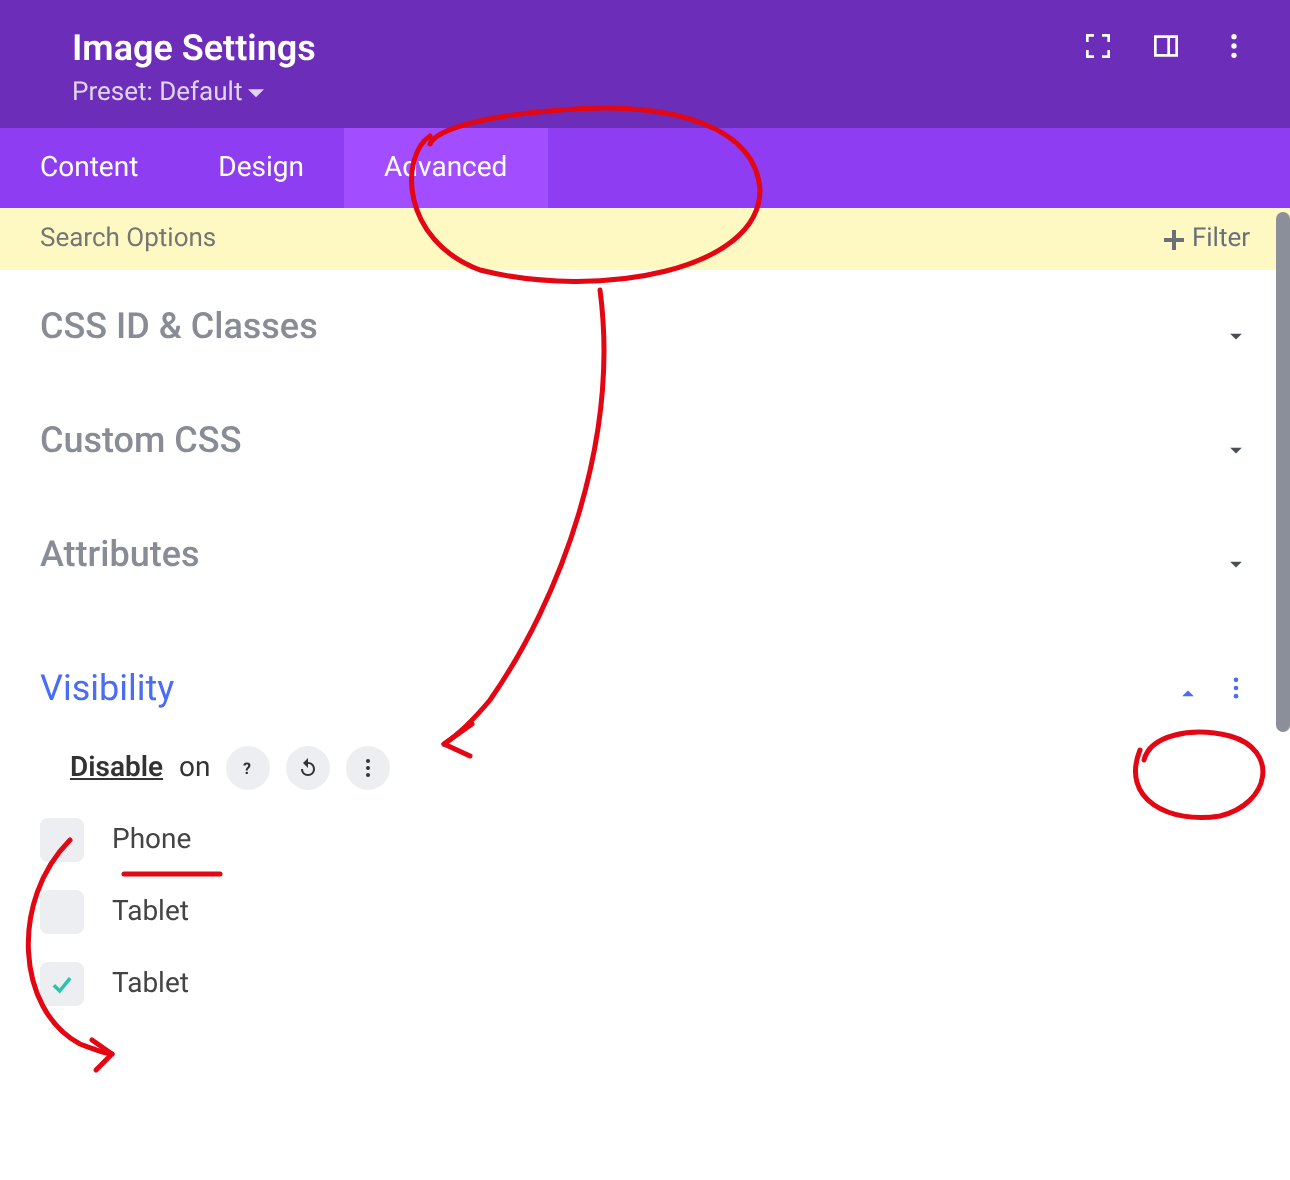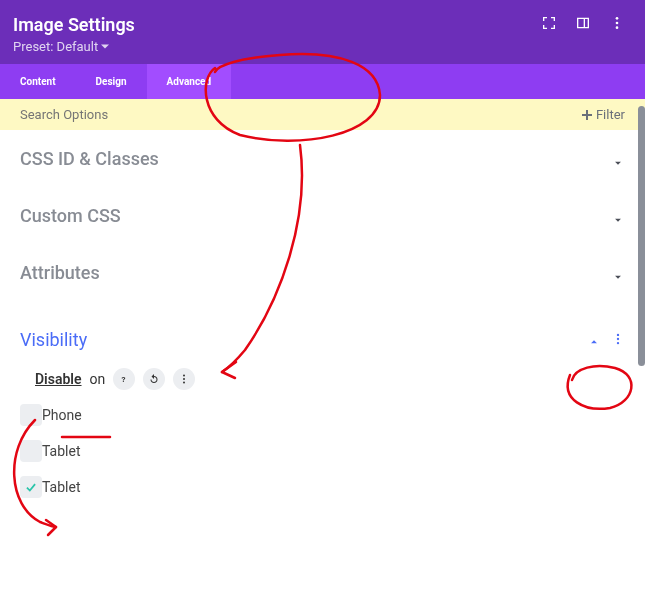--- a/index.html
+++ b/index.html
@@ -1,27 +1,27 @@
 <!DOCTYPE html>
 <html><head>
 <meta charset="utf-8">
 <style>
   * { box-sizing: border-box; margin: 0; padding: 0; font-family: -apple-system, BlinkMacSystemFont, "Segoe UI", Roboto, sans-serif; }
   body { background: #fff; width: 645px; height: 590px; position: relative; overflow: hidden; }
 
-  .header { background: #6C2EB9; color: #fff; padding: 14px 20px 10px 13px; }
+  .header { background: #6C2EB9; color: #fff; padding: 14px 20px 10px 36px; }
   .header-top { display: flex; align-items: center; justify-content: space-between; }
   .title { font-size: 18px; font-weight: 600; }
   .header-icons { display: flex; gap: 18px; align-items: center; }
   .header-icons svg { width: 16px; height: 16px; fill: #fff; cursor: pointer; }
   .preset { font-size: 13px; margin-top: 4px; color: #e0d4f0; display: flex; align-items: center; gap: 3px; cursor: pointer; }
   .preset svg { width: 8px; height: 8px; fill: #e0d4f0; }
 
   .tabs { background: #8E3DF2; display: flex; }
-  .tab { padding: 12px 20px; color: #fff; font-size: 10px; font-weight: 700; cursor: pointer; }
+  .tab { padding: 12px 20px; color: #fff; font-size: 14px; font-weight: 400; cursor: pointer; }
   .tab.active { background: #A24DFF; }
 
   .search-row { background: #fef9c3; display: flex; align-items: center; justify-content: space-between; padding: 8px 20px; font-size: 13px; color: #8a8f99; }
   .filter-btn { display: flex; align-items: center; gap: 4px; color: #6a707a; cursor: pointer; font-size: 13px; }
   .filter-btn svg { width: 10px; height: 10px; fill: #6a707a; }
 
   .sections { position: relative; }
   .section { display: flex; align-items: flex-end; justify-content: space-between; padding: 18px 20px; cursor: pointer; }
   .section-title { font-size: 18px; color: #888c94; font-weight: 500; }
   .chevron { width: 14px; height: 14px; }
@@ -32,21 +32,21 @@
 
   .section-tools { display: flex; align-items: center; gap: 10px; }
   .section-tools svg { fill: #4a6cf7; }
   .dots-v { cursor: pointer; }
 
   .visibility-body { padding: 0 20px 20px 20px; }
   .disable-row { display: flex; align-items: center; gap: 8px; font-size: 14px; color: #333; margin-bottom: 14px; }
   .disable-label { font-weight: 600; text-decoration: underline; padding-left: 15px; }
   .icon-btn { width: 22px; height: 22px; border-radius: 11px; background: #eceef1; display: flex; align-items: center; justify-content: center; cursor: pointer; }
   .icon-btn svg { width: 12px; height: 12px; fill: #333; }
-  .opt { display: flex; align-items: center; margin-bottom: 14px; font-size: 14px; color: #444; }
+  .opt { display: flex; align-items: center; gap: 14px; margin-bottom: 14px; font-size: 14px; color: #444; }
   .chk { width: 22px; height: 22px; border-radius: 4px; background: #eceef1; display: flex; align-items: center; justify-content: center; cursor: pointer; }
   .chk.checked svg { width: 14px; height: 14px; stroke: #29C4A9; stroke-width: 3; fill: none; }
 
   .scroll-ind { position: absolute; right: 0; top: 106px; width: 7px; height: 260px; background: #8a8f99; border-radius: 4px; }
 
   .annot { position: absolute; top: 0; left: 0; pointer-events: none; }
 </style>
 </head>
 <body>
 

